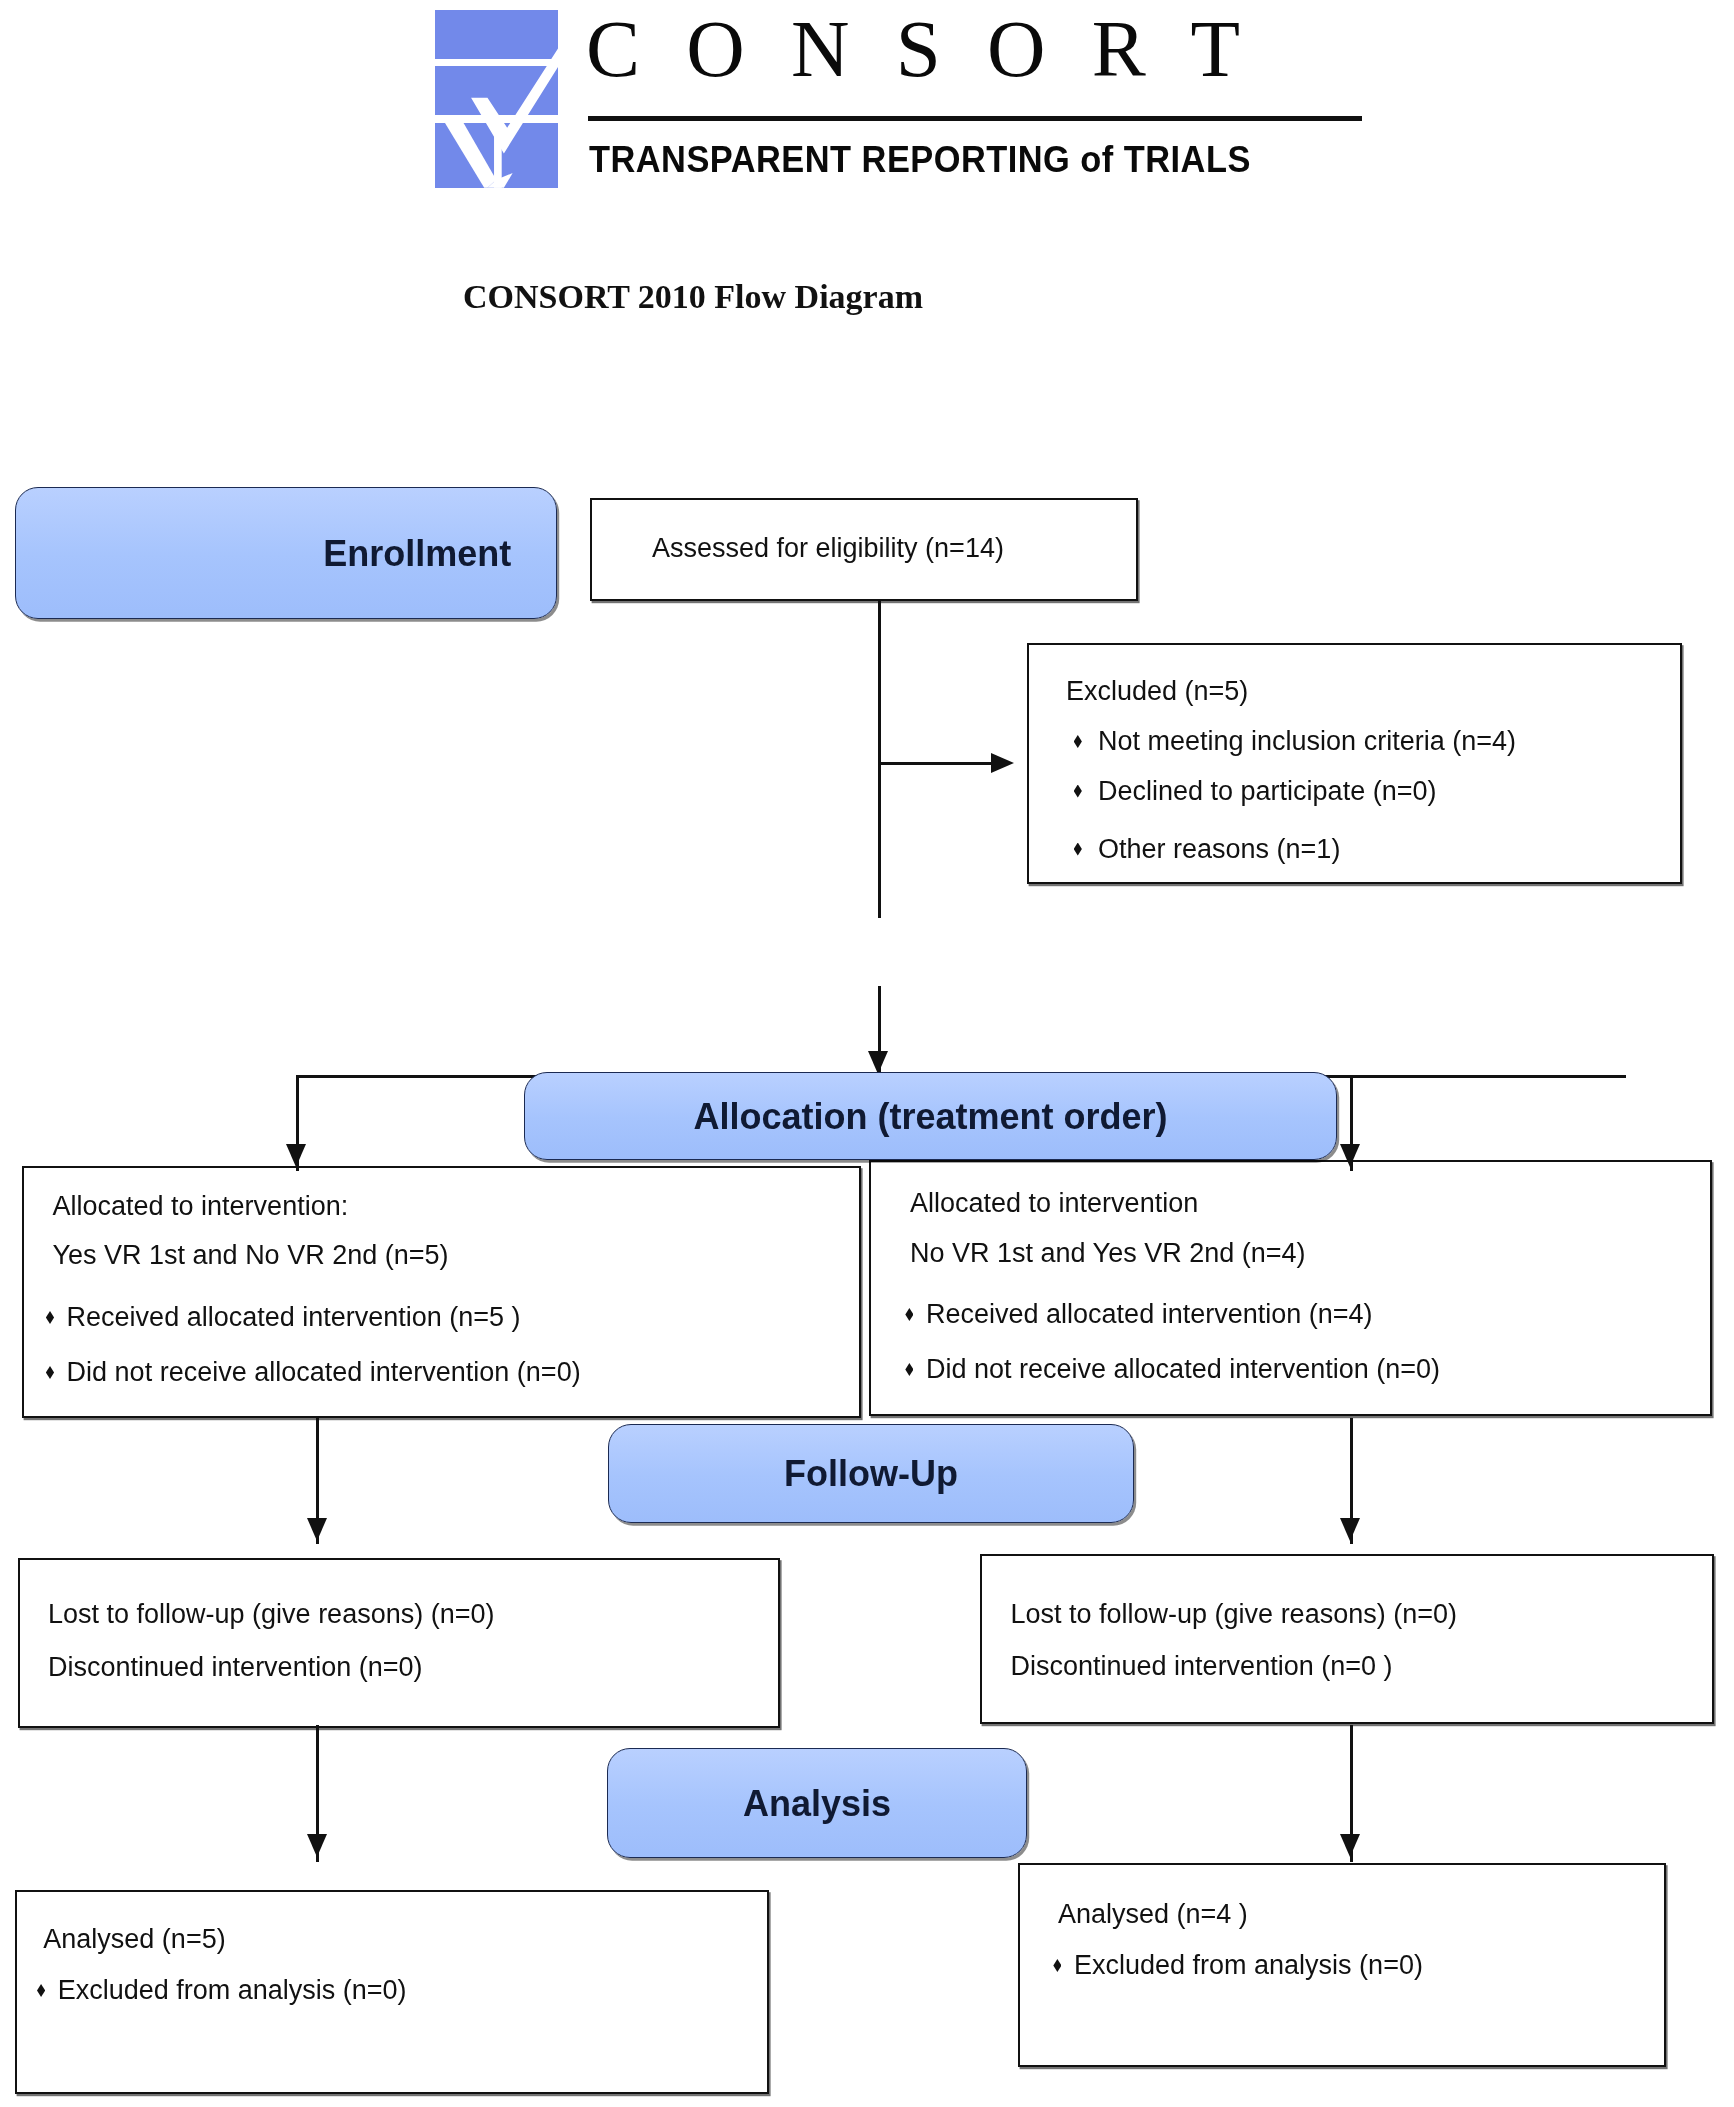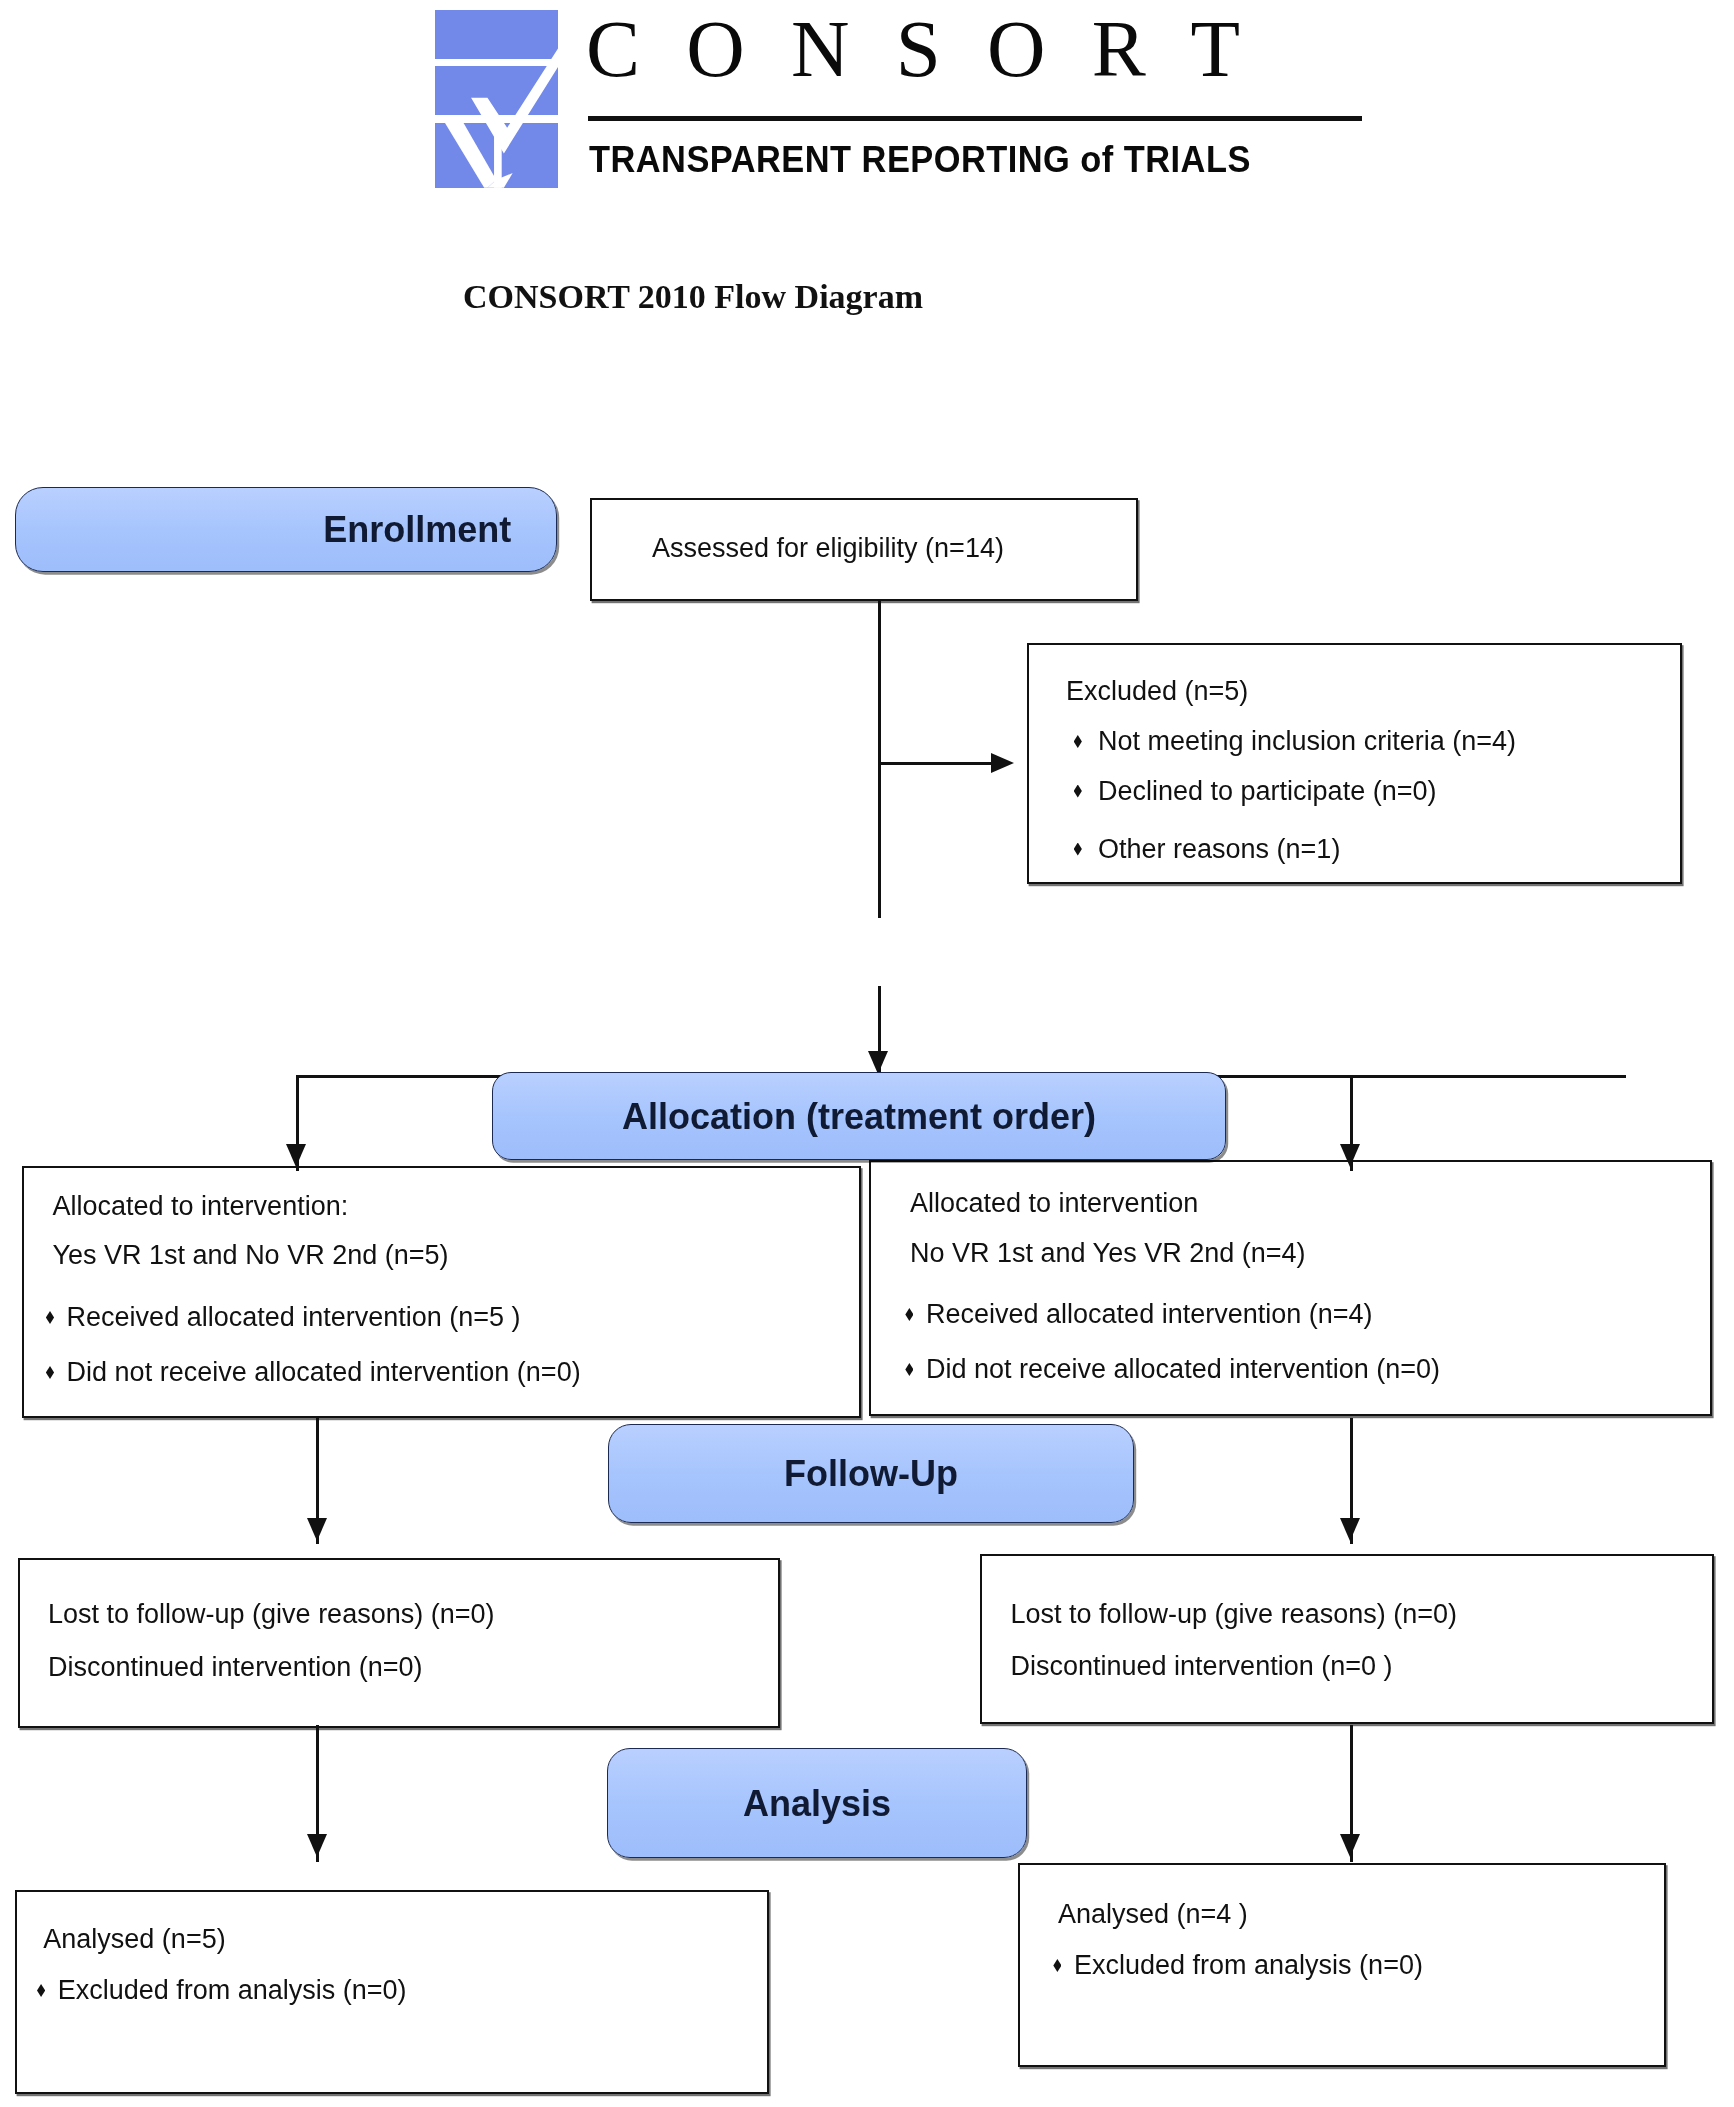--- a/index.html
+++ b/index.html
@@ -263,25 +263,25 @@
         <span>Declined to participate (n=0)</span>
       </li>
       <li>
         <span class="dia"></span>
         <span>Other reasons (n=1)</span>
       </li>
     </ul>
   </div>
 
 
-  <div class="band-stage" style="left:15.3px; top:487px; width:542px; height:85px;border-radius:28px;">
+  <div class="band-stage" style="left:15.3px; top:487px; width:542px; height:132px;">
     <span class="band-label" style="text-align:right; padding-right:45px;">Enrollment</span>
   </div>
 
-  <div class="band-stage" style="left:492px; top:1072px; width:734px; height:88px;border-radius:19px;">
+  <div class="band-stage" style="left:524px; top:1072px; width:813px; height:88px;">
     <span class="band-label" style="text-align:center;">Allocation (treatment order)</span>
   </div>
 
   <div class="node" style="left:22px; top:1166px; width:839px; height:252px;">
     <div class="txt" style="position:absolute; left:28.5px; top:23px;">
       <span class="line">Allocated to intervention:</span>
     </div>
     <div class="txt" style="position:absolute; left:28.5px; top:72px;">
       <span class="line">Yes VR 1st and No VR 2nd (n=5)</span>
     </div>

